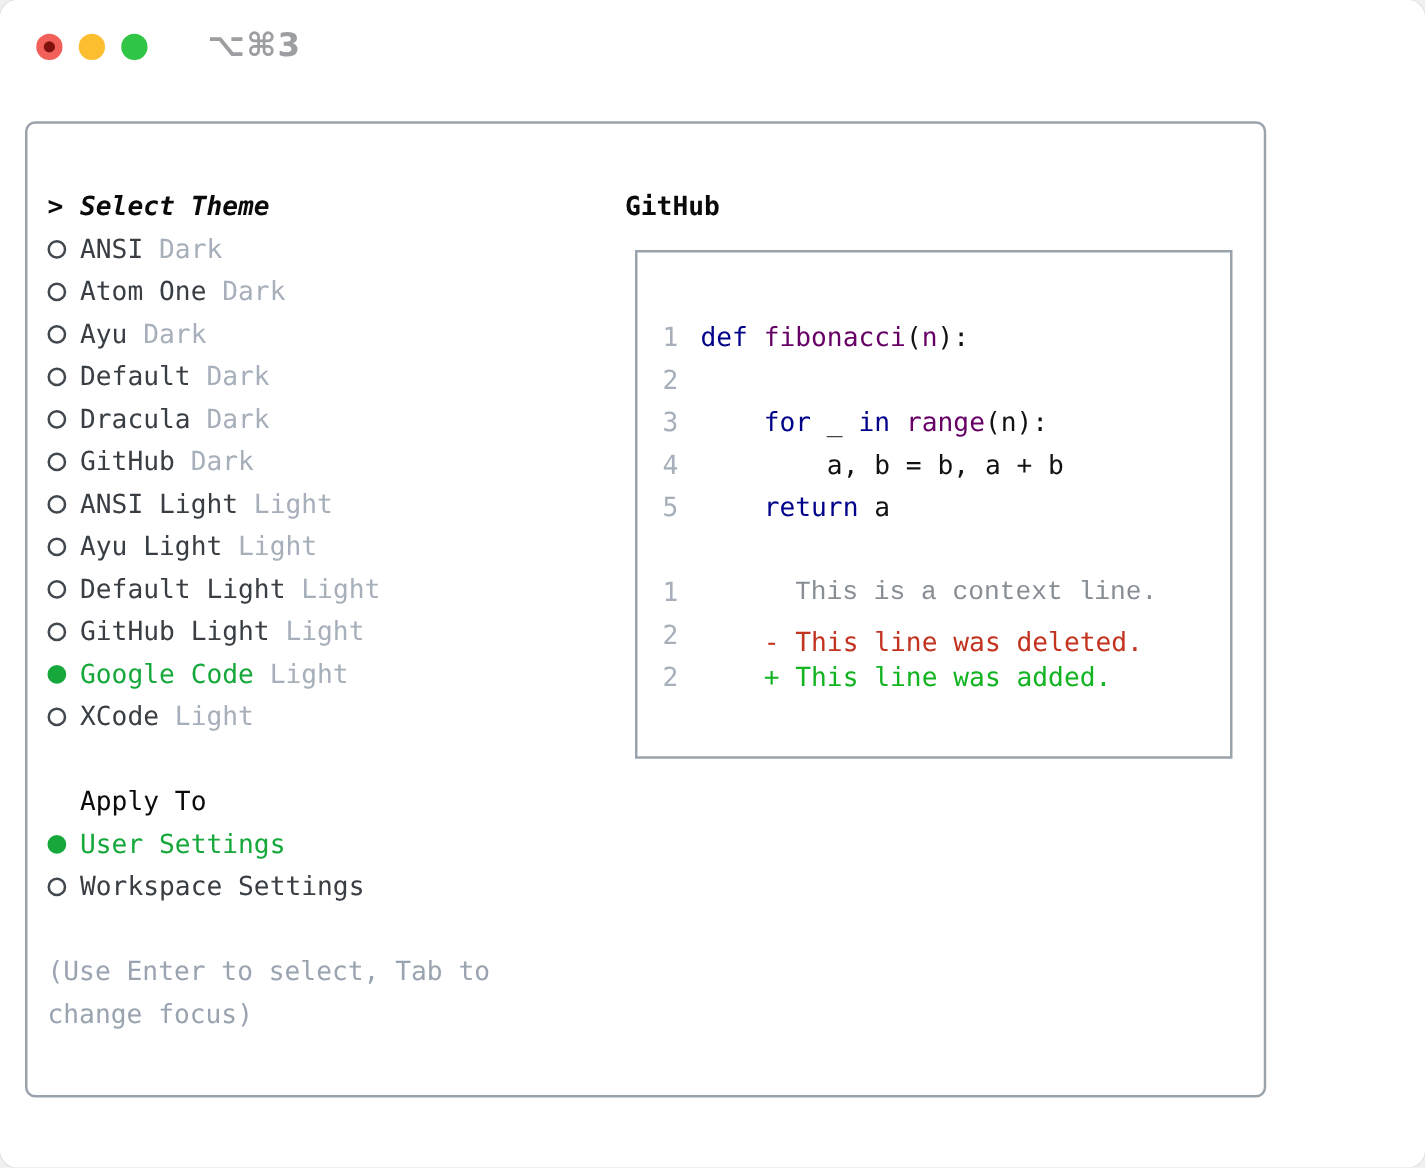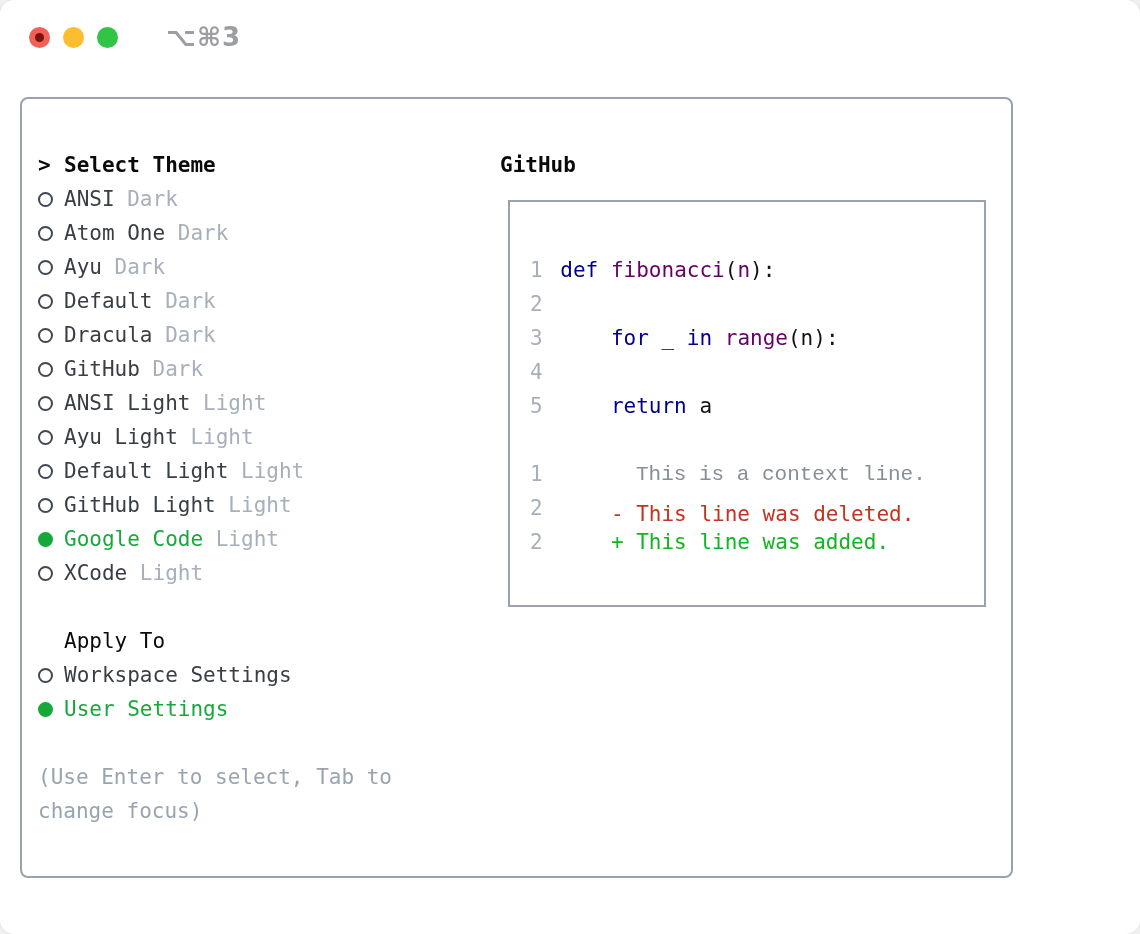--- a/index.html
+++ b/index.html
@@ -25,21 +25,21 @@
   .panel{
     position:absolute;left:20px;top:97px;width:993px;height:781px;
     box-sizing:border-box;border:2px solid var(--border);border-radius:8px;background:#fff;
   }
   
   .left-col{position:absolute;left:38px;top:148px;}
   .row{display:flex;align-items:center;height:34px;white-space:pre;}
   .row.blank{height:34px;}
   .gutter{display:inline-flex;align-items:center;justify-content:flex-start;width:26px;flex:0 0 26px;}
   .prompt{font-weight:bold;color:#0a0a0a;}
-  .hdr{font-weight:bold;color:#0a0a0a;}
+  .hdr{font-weight:bold;color:#0a0a0a;font-style:italic;}
   .radio{width:11px;height:11px;border-radius:50%;border:2px solid var(--circle);box-sizing:content-box;}
   .radio.on{border-color:var(--green);background:var(--green);}
   .item-name{color:var(--name);}
   .item-name.sel{color:var(--green);}
   .item-variant{color:var(--muted);}
   .apply-label{color:#0a0a0a;}
   .opt-name{color:var(--name);}
   .opt-name.sel{color:var(--green);}
   .hint{
     position:absolute;left:38px;top:760px;width:412px;
@@ -92,34 +92,34 @@
         <div class="row"><span class="gutter"><span class="radio"></span></span><span class="item-name">GitHub Light</span><span class="item-variant"> Light</span></div>
         <div class="row"><span class="gutter"><span class="radio on"></span></span><span class="item-name sel">Google Code</span><span class="item-variant"> Light</span></div>
         <div class="row"><span class="gutter"><span class="radio"></span></span><span class="item-name">XCode</span><span class="item-variant"> Light</span></div>
       </div>
     <div class="row blank"></div>
     <div class="row">
       <span class="gutter"></span>
       <span class="apply-label">Apply To</span>
     </div>
     <div id="apply-list">
+        <div class="row"><span class="gutter"><span class="radio on"></span></span><span class="opt-name sel">User Settings</span></div>
         <div class="row"><span class="gutter"><span class="radio"></span></span><span class="opt-name">Workspace Settings</span></div>
-        <div class="row"><span class="gutter"><span class="radio on"></span></span><span class="opt-name sel">User Settings</span></div>
       </div>
   </div>
 
   <div class="hint">(Use Enter to select, Tab to change focus)</div>
 
   <div class="preview-label">GitHub</div>
   <div class="preview-box">
     <div class="preview-lines" id="preview-lines">
         <div class="row"><span class="ln">1</span><span class="code"><span class="tok-kwd">def</span><span class="tok-pln"> </span><span class="tok-typ">fibonacci</span><span class="tok-pln">(</span><span class="tok-typ">n</span><span class="tok-pln">):</span></span></div>
         <div class="row"><span class="ln">2</span></div>
         <div class="row"><span class="ln">3</span><span class="code"><span class="tok-pln">    </span><span class="tok-kwd">for</span><span class="tok-pln"> _ </span><span class="tok-kwd">in</span><span class="tok-pln"> </span><span class="tok-typ">range</span><span class="tok-pln">(n):</span></span></div>
-        <div class="row"><span class="ln">4</span></div>
+        <div class="row"><span class="ln">4</span><span class="code"><span class="tok-pln">        a, b = b, a + b</span></span></div>
         <div class="row"><span class="ln">5</span><span class="code"><span class="tok-pln">    </span><span class="tok-kwd">return</span><span class="tok-pln"> a</span></span></div>
         <div class="row blank"></div>
         <div class="row"><span class="ln">1</span><span class="diff diff-context">      This is a context line.</span></div>
         <div class="row"><span class="ln">2</span><span class="diff diff-deleted">    - This line was deleted.</span></div>
         <div class="row"><span class="ln">2</span><span class="diff diff-added">    + This line was added.</span></div>
       </div>
   </div>
 
 </div>
 

